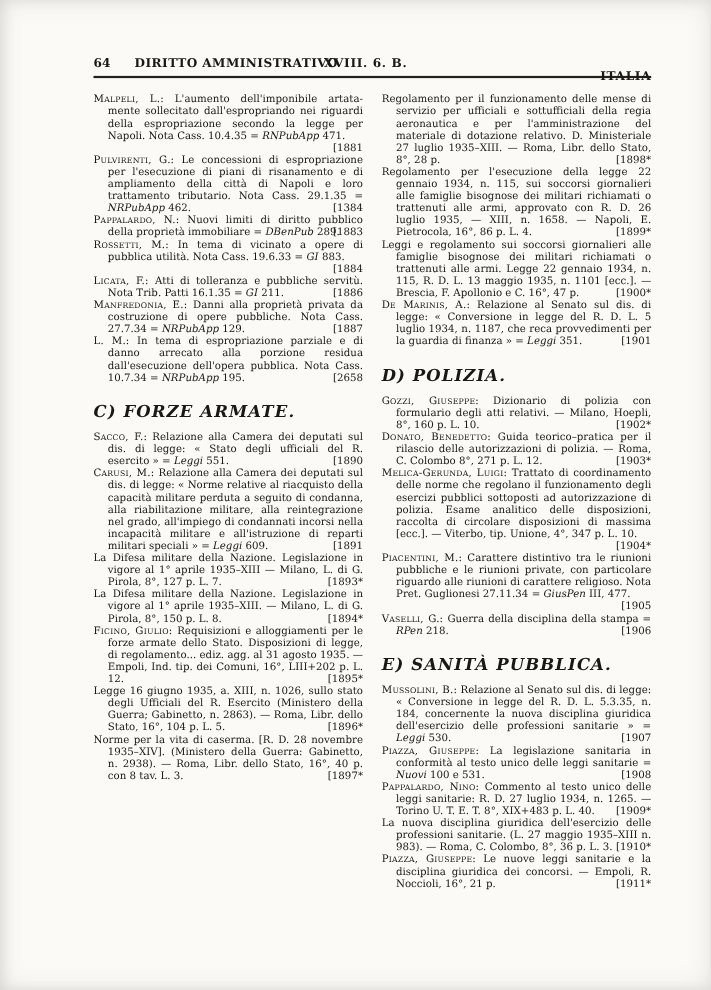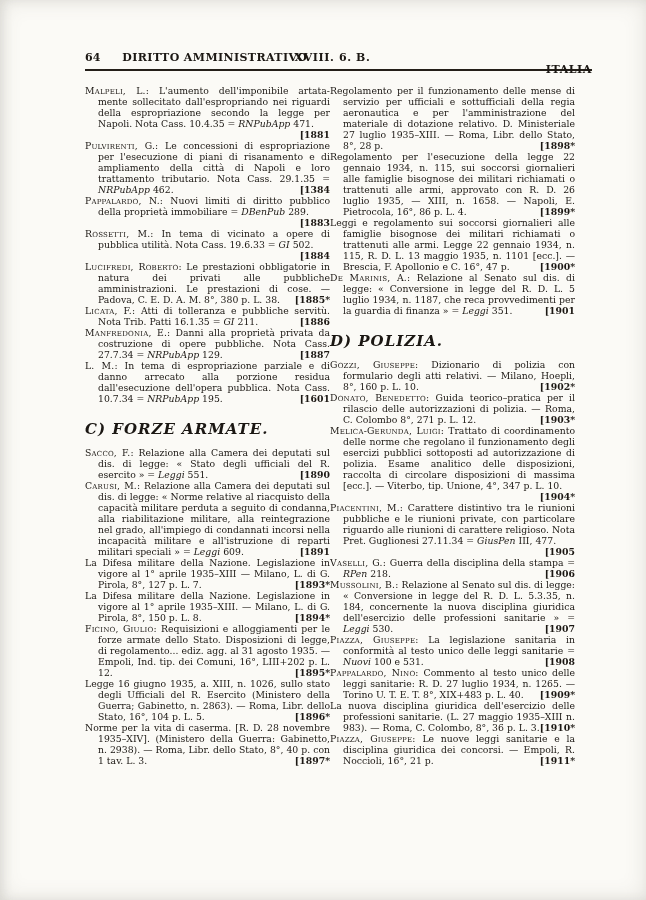--- a/index.html
+++ b/index.html
@@ -13,26 +13,26 @@
   .inner{position:absolute;left:85px;top:50px;width:507px;}
   
   .pg-header{position:relative;height:15px;font-size:11px;font-weight:bold;line-height:15px;}
   .h-left{position:absolute;left:0;top:0;}
   .h-pagenum{margin-right:22px;}
   .h-title{letter-spacing:.4px;}
   .h-center{position:absolute;left:50%;transform:translateX(-58%);top:0;letter-spacing:.6px;}
   .h-right{position:absolute;right:0;top:12px;letter-spacing:.6px;}
   .rule{height:2px;background:#241f19;margin-top:4px;}
   
-  .cols{display:flex;margin-top:14px;}
+  .cols{display:flex;gap:17px;margin-top:14px;}
   .col{width:245px;font-size:9.3px;line-height:11px;text-align:justify;}
   p.entry{margin:0;padding-left:13px;text-indent:-13px;}
   p.entry::after{content:"";display:block;clear:both;height:0;}
   .author{font-variant:small-caps;letter-spacing:.2px;}
-  .num{float:right;padding-left:6px;font-weight:700;}
+  .num{float:right;padding-left:6px;font-weight:400;}
   .sec-heading{
     margin:20px 0 12px 0;font-weight:bold;font-style:italic;
     font-size:15px;letter-spacing:1px;text-align:left;text-indent:0;
   }
   i{font-style:italic;}
 </style>
 </head>
 <body>
 
 <div class="page">
@@ -46,45 +46,45 @@
       <span class="h-right">ITALIA</span>
     </header>
 
     <div class="rule"></div>
 
     <main class="cols">
       <section class="col">
           <p class="entry"><span class="author">Malpeli, L.:</span> <span><span>L'aumento dell'imponibile artata- mente sollecitato dall'espropriando nei riguardi della espropriazione secondo la legge per Napoli. Nota Cass. 10.4.35 = </span><i>RNPubApp</i><span> 471.</span></span> <span class="num">[1881</span></p>
           <p class="entry"><span class="author">Pulvirenti, G.:</span> <span><span>Le concessioni di espropriazione per l'esecuzione di piani di risanamento e di ampliamento della città di Napoli e loro trattamento tributario. Nota Cass. 29.1.35 = </span><i>NRPubApp</i><span> 462.</span></span> <span class="num">[1384</span></p>
           <p class="entry"><span class="author">Pappalardo, N.:</span> <span><span>Nuovi limiti di diritto pubblico della proprietà immobiliare = </span><i>DBenPub</i><span> 289.</span></span> <span class="num">[1883</span></p>
-          <p class="entry"><span class="author">Rossetti, M.:</span> <span><span>In tema di vicinato a opere di pubblica utilità. Nota Cass. 19.6.33 = </span><i>GI</i><span> 502.</span></span> <span class="num">[1884</span></p>
-          <p class="entry"><span class="author">Lucifredi, Roberto:</span> <span><span>Le prestazioni obbligatorie in natura dei privati alle pubbliche amministrazioni. Le prestazioni di cose. — Padova, C. E. D. A. M. 8°, 380 p. L. 38.</span></span> <span class="num">[1885*</span></p>
+          <p class="entry"><span class="author">Rossetti, M.:</span> <span><span>In tema di vicinato a opere di pubblica utilità. Nota Cass. 19.6.33 = </span><i>GI</i><span> 883.</span></span> <span class="num">[1884</span></p>
           <p class="entry"><span class="author">Licata, F.:</span> <span><span>Atti di tolleranza e pubbliche servitù. Nota Trib. Patti 16.1.35 = </span><i>GI</i><span> 211.</span></span> <span class="num">[1886</span></p>
           <p class="entry"><span class="author">Manfredonia, E.:</span> <span><span>Danni alla proprietà privata da costruzione di opere pubbliche. Nota Cass. 27.7.34 = </span><i>NRPubApp</i><span> 129.</span></span> <span class="num">[1887</span></p>
-          <p class="entry"><span class="author">L. M.:</span> <span><span>In tema di espropriazione parziale e di danno arrecato alla porzione residua dall'esecuzione dell'opera pubblica. Nota Cass. 10.7.34 = </span><i>NRPubApp</i><span> 195.</span></span> <span class="num">[1601</span></p>
+          <p class="entry"><span class="author">L. M.:</span> <span><span>In tema di espropriazione parziale e di danno arrecato alla porzione residua dall'esecuzione dell'opera pubblica. Nota Cass. 10.7.34 = </span><i>NRPubApp</i><span> 195.</span></span> <span class="num">[2658</span></p>
           <div class="sec-heading">C) FORZE ARMATE.</div>
           <p class="entry"><span class="author">Sacco, F.:</span> <span><span>Relazione alla Camera dei deputati sul dis. di legge: « Stato degli ufficiali del R. esercito » = </span><i>Leggi</i><span> 551.</span></span> <span class="num">[1890</span></p>
           <p class="entry"><span class="author">Carusi, M.:</span> <span><span>Relazione alla Camera dei deputati sul dis. di legge: « Norme relative al riacquisto della capacità militare perduta a seguito di condanna, alla riabilitazione militare, alla reintegrazione nel grado, all'impiego di condannati incorsi nella incapacità militare e all'istruzione di reparti militari speciali » = </span><i>Leggi</i><span> 609.</span></span> <span class="num">[1891</span></p>
           <p class="entry"><span><span>La Difesa militare della Nazione. Legislazione in vigore al 1° aprile 1935–XIII — Milano, L. di G. Pirola, 8°, 127 p. L. 7.</span></span> <span class="num">[1893*</span></p>
           <p class="entry"><span><span>La Difesa militare della Nazione. Legislazione in vigore al 1° aprile 1935–XIII. — Milano, L. di G. Pirola, 8°, 150 p. L. 8.</span></span> <span class="num">[1894*</span></p>
           <p class="entry"><span class="author">Ficino, Giulio:</span> <span><span>Requisizioni e alloggiamenti per le forze armate dello Stato. Disposizioni di legge, di regolamento... ediz. agg. al 31 agosto 1935. — Empoli, Ind. tip. dei Comuni, 16°, LIII+202 p. L. 12.</span></span> <span class="num">[1895*</span></p>
           <p class="entry"><span><span>Legge 16 giugno 1935, a. XIII, n. 1026, sullo stato degli Ufficiali del R. Esercito (Ministero della Guerra; Gabinetto, n. 2863). — Roma, Libr. dello Stato, 16°, 104 p. L. 5.</span></span> <span class="num">[1896*</span></p>
-          <p class="entry"><span><span>Norme per la vita di caserma. [R. D. 28 novembre 1935–XIV]. (Ministero della Guerra: Gabinetto, n. 2938). — Roma, Libr. dello Stato, 8°, 40 p. con 1 tav. L. 3.</span></span> <span class="num">[1897*</span></p>
+          <p class="entry"><span><span>Norme per la vita di caserma. [R. D. 28 novembre 1935–XIV]. (Ministero della Guerra: Gabinetto, n. 2938). — Roma, Libr. dello Stato, 16°, 40 p. con 8 tav. L. 3.</span></span> <span class="num">[1897*</span></p>
         </section>
       <section class="col">
           <p class="entry"><span><span>Regolamento per il funzionamento delle mense di servizio per ufficiali e sottufficiali della regia aeronautica e per l'amministrazione del materiale di dotazione relativo. D. Ministeriale 27 luglio 1935–XIII. — Roma, Libr. dello Stato, 8°, 28 p.</span></span> <span class="num">[1898*</span></p>
           <p class="entry"><span><span>Regolamento per l'esecuzione della legge 22 gennaio 1934, n. 115, sui soccorsi giornalieri alle famiglie bisognose dei militari richiamati o trattenuti alle armi, approvato con R. D. 26 luglio 1935, — XIII, n. 1658. — Napoli, E. Pietrocola, 16°, 86 p. L. 4.</span></span> <span class="num">[1899*</span></p>
           <p class="entry"><span><span>Leggi e regolamento sui soccorsi giornalieri alle famiglie bisognose dei militari richiamati o trattenuti alle armi. Legge 22 gennaio 1934, n. 115, R. D. L. 13 maggio 1935, n. 1101 [ecc.]. — Brescia, F. Apollonio e C. 16°, 47 p.</span></span> <span class="num">[1900*</span></p>
           <p class="entry"><span class="author">De Marinis, A.:</span> <span><span>Relazione al Senato sul dis. di legge: « Conversione in legge del R. D. L. 5 luglio 1934, n. 1187, che reca provvedimenti per la guardia di finanza » = </span><i>Leggi</i><span> 351.</span></span> <span class="num">[1901</span></p>
           <div class="sec-heading">D) POLIZIA.</div>
           <p class="entry"><span class="author">Gozzi, Giuseppe:</span> <span><span>Dizionario di polizia con formulario degli atti relativi. — Milano, Hoepli, 8°, 160 p. L. 10.</span></span> <span class="num">[1902*</span></p>
           <p class="entry"><span class="author">Donato, Benedetto:</span> <span><span>Guida teorico–pratica per il rilascio delle autorizzazioni di polizia. — Roma, C. Colombo 8°, 271 p. L. 12.</span></span> <span class="num">[1903*</span></p>
           <p class="entry"><span class="author">Melica-Gerunda, Luigi:</span> <span><span>Trattato di coordinamento delle norme che regolano il funzionamento degli esercizi pubblici sottoposti ad autorizzazione di polizia. Esame analitico delle disposizioni, raccolta di circolare disposizioni di massima [ecc.]. — Viterbo, tip. Unione, 4°, 347 p. L. 10.</span></span> <span class="num">[1904*</span></p>
           <p class="entry"><span class="author">Piacentini, M.:</span> <span><span>Carattere distintivo tra le riunioni pubbliche e le riunioni private, con particolare riguardo alle riunioni di carattere religioso. Nota Pret. Guglionesi 27.11.34 = </span><i>GiusPen</i><span> III, 477.</span></span> <span class="num">[1905</span></p>
           <p class="entry"><span class="author">Vaselli, G.:</span> <span><span>Guerra della disciplina della stampa = </span><i>RPen</i><span> 218.</span></span> <span class="num">[1906</span></p>
+          <div class="sec-heading">E) SANITÀ PUBBLICA.</div>
           <p class="entry"><span class="author">Mussolini, B.:</span> <span><span>Relazione al Senato sul dis. di legge: « Conversione in legge del R. D. L. 5.3.35, n. 184, concernente la nuova disciplina giuridica dell'esercizio delle professioni sanitarie » = </span><i>Leggi</i><span> 530.</span></span> <span class="num">[1907</span></p>
           <p class="entry"><span class="author">Piazza, Giuseppe:</span> <span><span>La legislazione sanitaria in conformità al testo unico delle leggi sanitarie = </span><i>Nuovi</i><span> 100 e 531.</span></span> <span class="num">[1908</span></p>
           <p class="entry"><span class="author">Pappalardo, Nino:</span> <span><span>Commento al testo unico delle leggi sanitarie: R. D. 27 luglio 1934, n. 1265. — Torino U. T. E. T. 8°, XIX+483 p. L. 40.</span></span> <span class="num">[1909*</span></p>
           <p class="entry"><span><span>La nuova disciplina giuridica dell'esercizio delle professioni sanitarie. (L. 27 maggio 1935–XIII n. 983). — Roma, C. Colombo, 8°, 36 p. L. 3.</span></span> <span class="num">[1910*</span></p>
           <p class="entry"><span class="author">Piazza, Giuseppe:</span> <span><span>Le nuove leggi sanitarie e la disciplina giuridica dei concorsi. — Empoli, R. Noccioli, 16°, 21 p.</span></span> <span class="num">[1911*</span></p>
         </section>
     </main>
 
   </div>
 </div>

